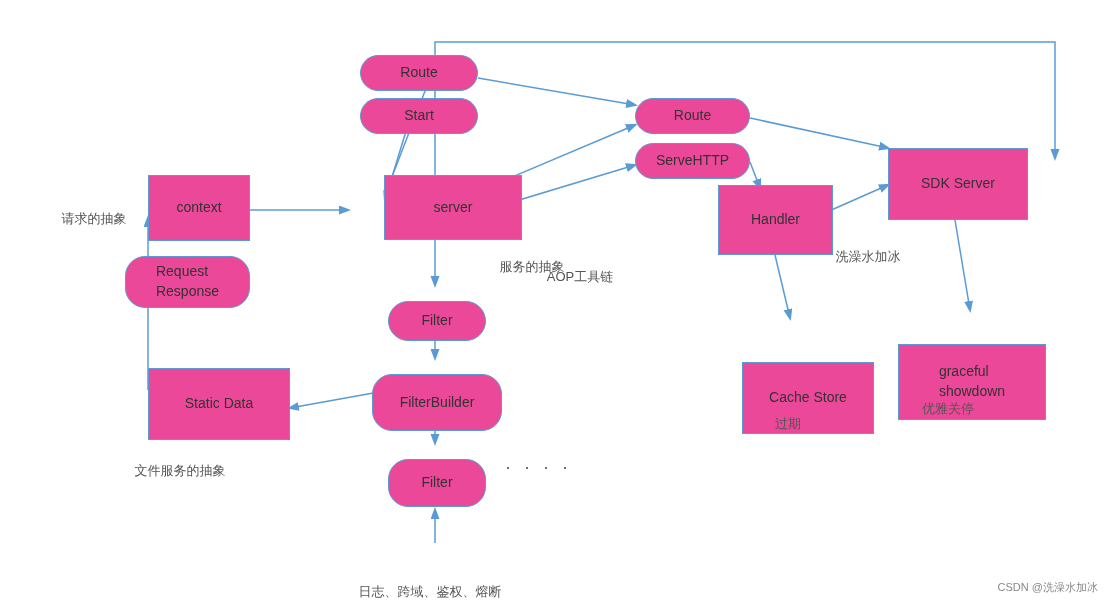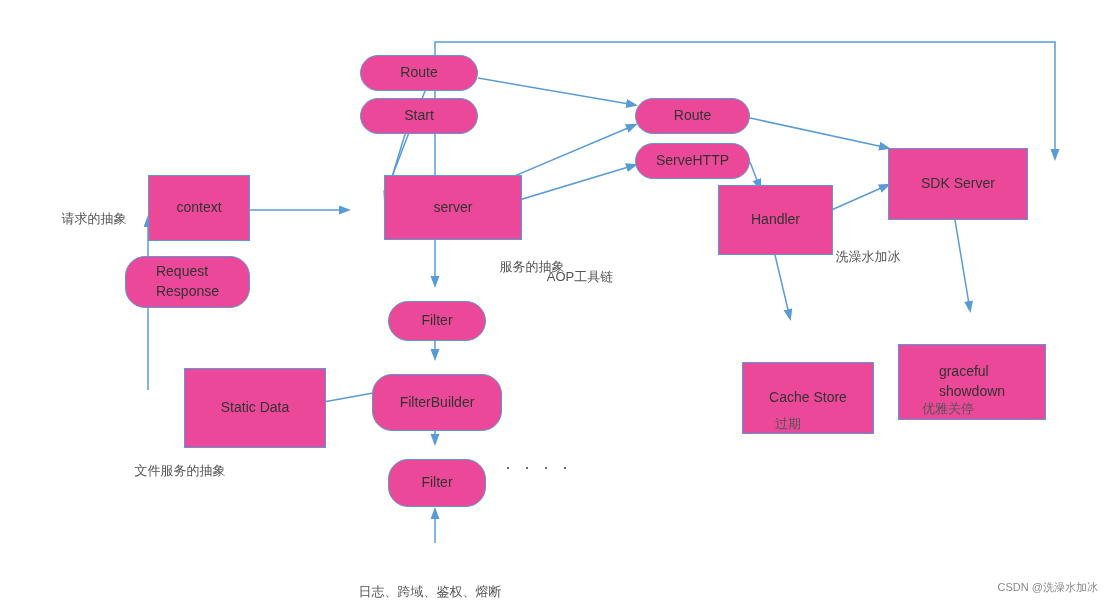--- a/index.html
+++ b/index.html
@@ -161,21 +161,21 @@
 
   <div class="box" style="left:742px; top:318px; width:132px; height:72px;margin-top:44px;">
     <span>Cache Store</span>
   </div>
 
   <div class="box" style="left:898px; top:310px; width:148px; height:76px;margin-top:34px;">
     <span style="white-space:pre-line;">graceful
 showdown</span>
   </div>
 
-  <div class="box" style="left:148px; top:368px; width:142px; height:80px;margin-left:36px;">
+  <div class="box" style="left:148px; top:368px; width:142px; height:72px;">
     <span>Static Data</span>
   </div>
 
   <div class="label" style="left:505px; top:457px; font-size:18px; letter-spacing:4px; color:#555;">
     <span>· · · ·</span>
   </div>
 
   <div class="label" style="left:54px; top:210px; width:80px;">
     <span>请求的抽象</span>
   </div>

